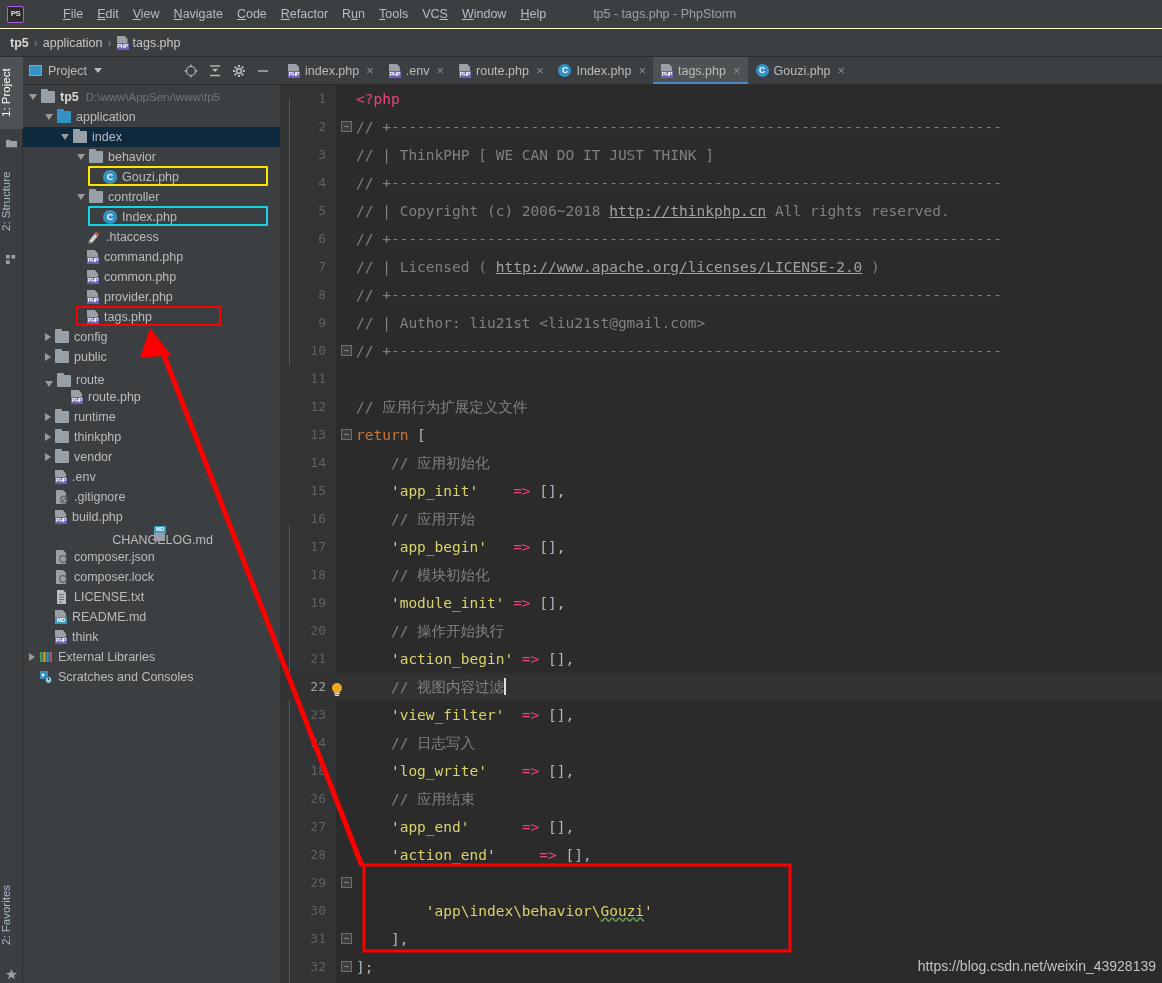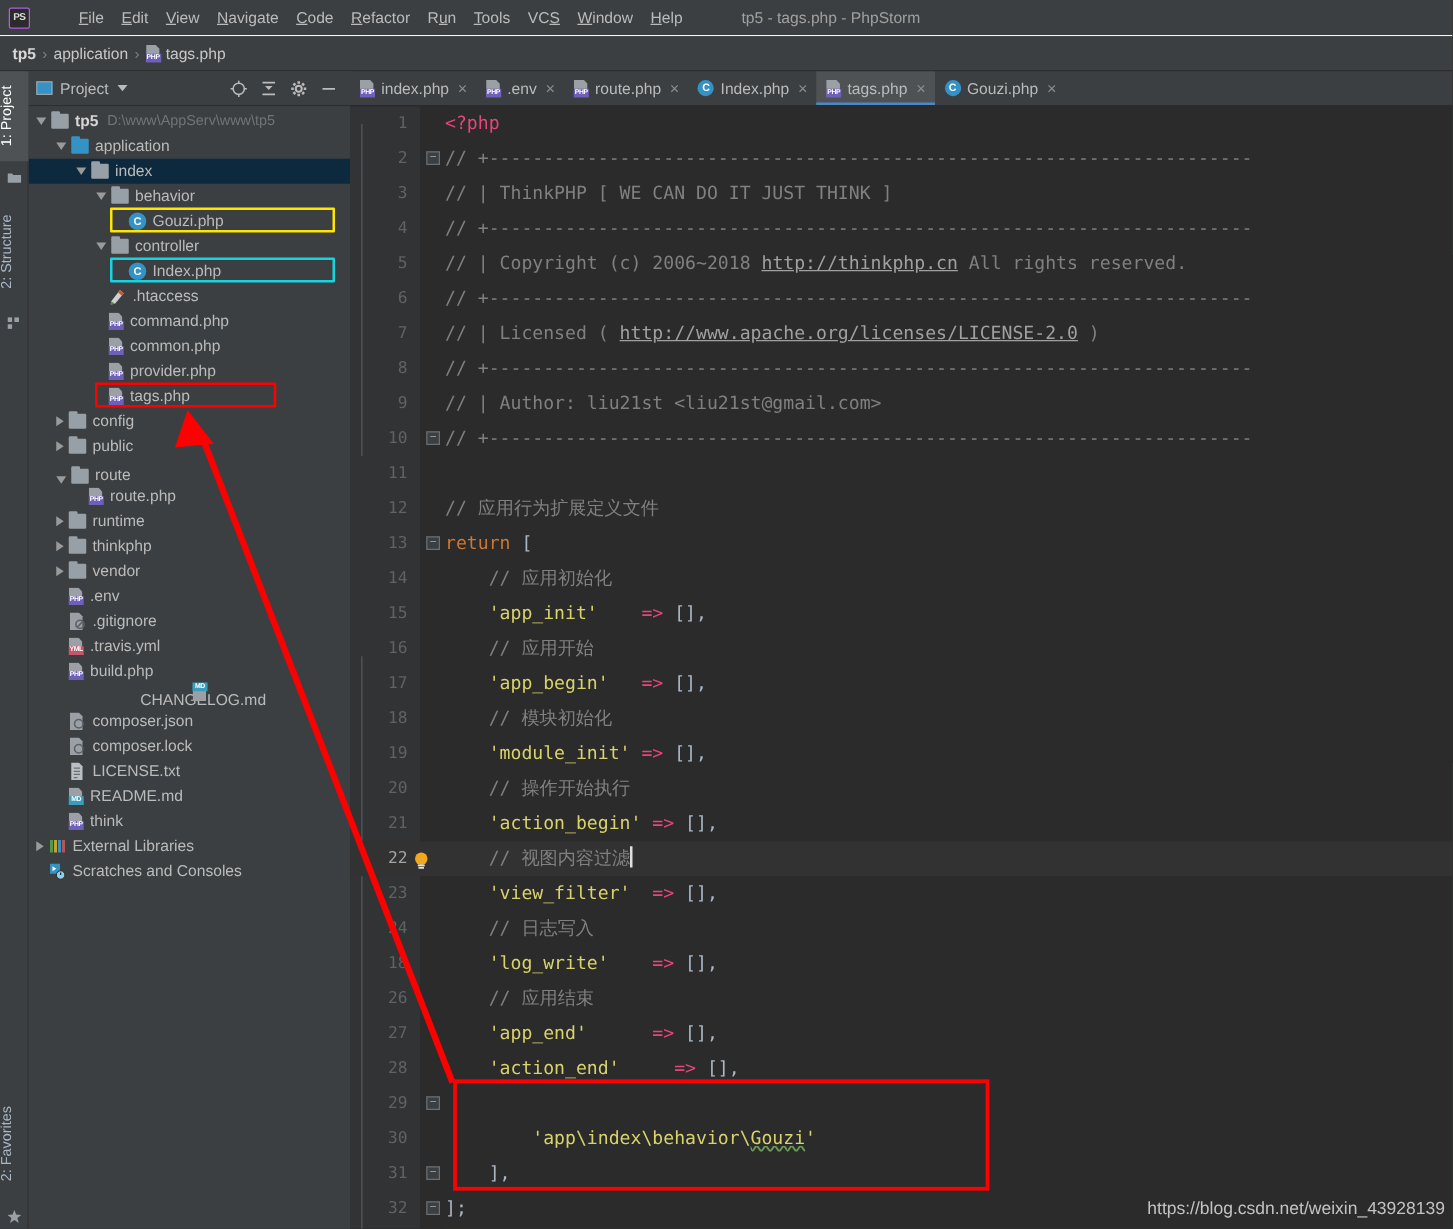--- a/index.html
+++ b/index.html
@@ -454,28 +454,20 @@
           <span class="twisty none"></span>
           <span class="gicon"><svg width="14" height="14" viewBox="0 0 14 14">
               <path d="M1 0h7l3 3v11H1z" fill="#9aa0a6"></path>
               <circle cx="9" cy="9.5" r="3.3" fill="none" stroke="#5a6166" stroke-width="1.3"></circle>
               <line x1="6.8" y1="11.8" x2="11.2" y2="7.2" stroke="#5a6166" stroke-width="1.3"></line>
             </svg></span>
           <span class="lbl">.gitignore</span>
         </div>
         <div class="row" style="padding-left: 22px;">
           <span class="twisty none"></span>
-          <span class="php-icon yml" style="margin-right: 5px;">
-            <span class="sheet"></span>
-            <span class="tag">YML</span>
-          </span>
-          <span class="lbl">.travis.yml</span>
-        </div>
-        <div class="row" style="padding-left: 22px;">
-          <span class="twisty none"></span>
           <span class="php-icon" style="margin-right: 5px;">
             <span class="sheet"></span>
             <span class="tag">PHP</span>
           </span>
           <span class="lbl">build.php</span>
         </div>
         <div class="row" style="padding-left: 22px; flex-direction: column;">
           <span class="twisty none"></span>
           <span class="php-icon md" style="margin-right: 5px;">
             <span class="sheet"></span>

